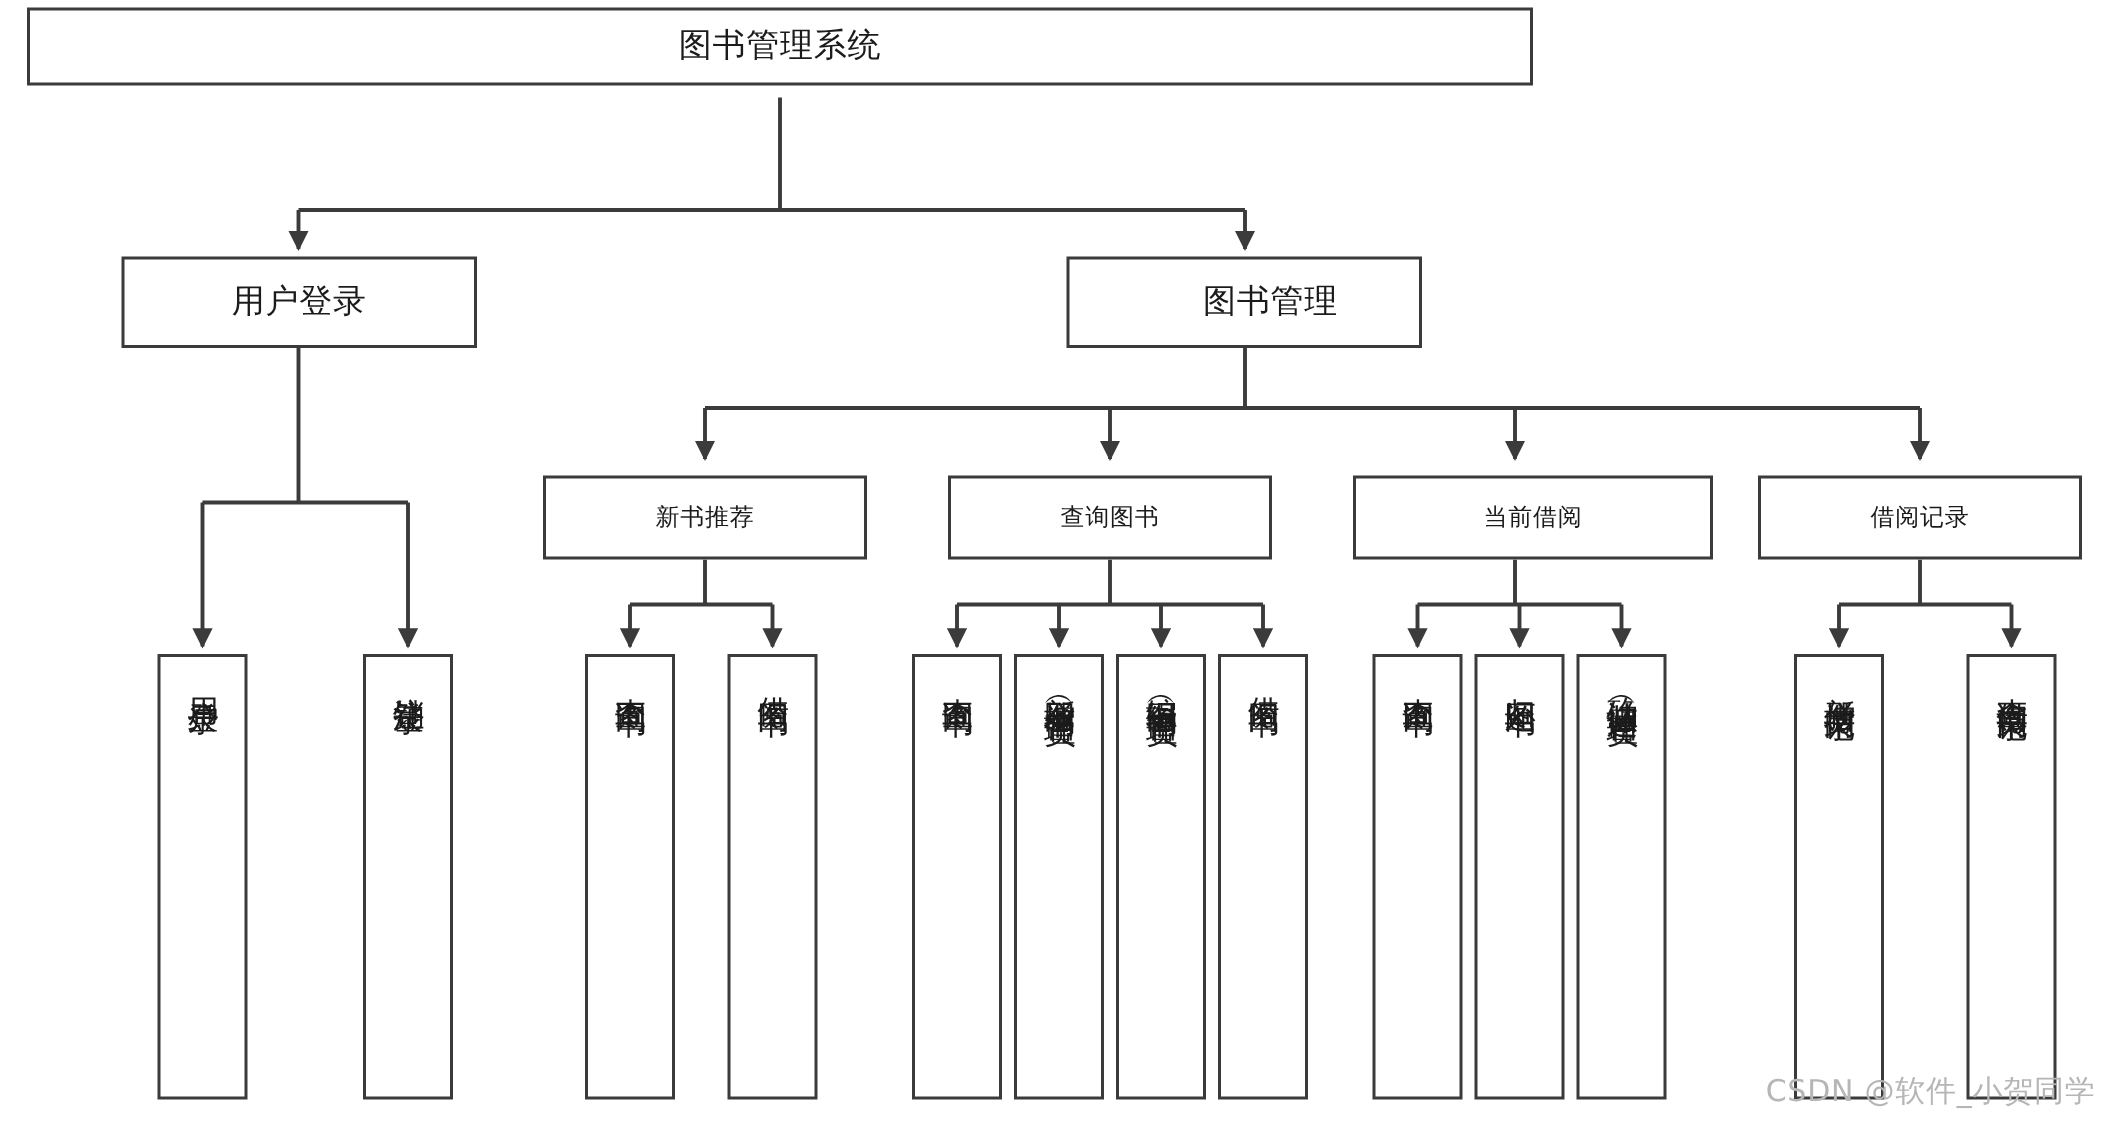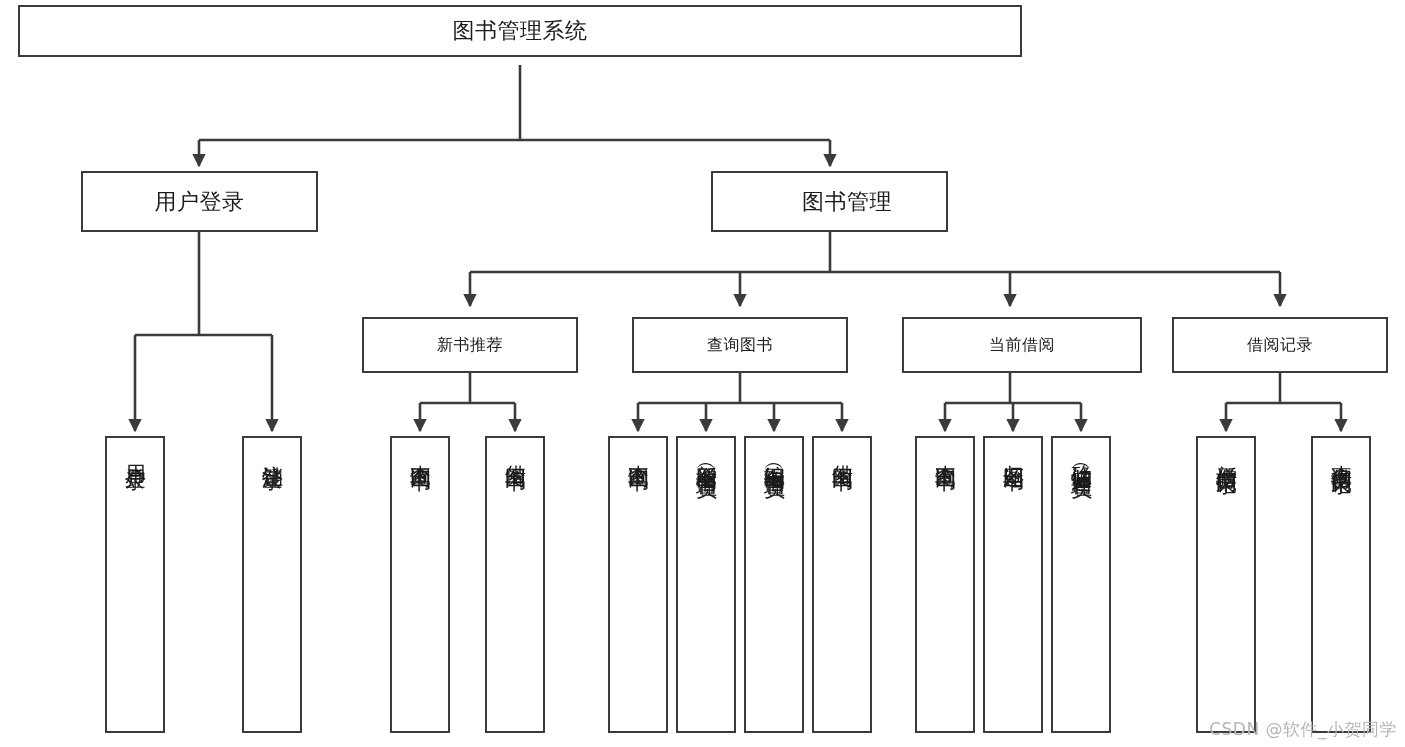--- a/index.html
+++ b/index.html
@@ -55,21 +55,21 @@
     line-height: 1;
     white-space: nowrap;
   }
   .node.root .label { font-size: 22px; }
   .node.level2 .label { font-size: 22px; }
   .node.level3 .label { font-size: 16px; }
   #watermark {
     position: absolute;
     right: 8px;
     bottom: 6px;
-    font-size: 17px;
+    font-size: 20px;
     color: #b6b6b6;
     letter-spacing: 0.5px;
     white-space: nowrap;
     z-index: 5;
     font-family: "DejaVu Sans", "Liberation Sans", sans-serif;
   }
 </style>
 </head>
 <body>
 

